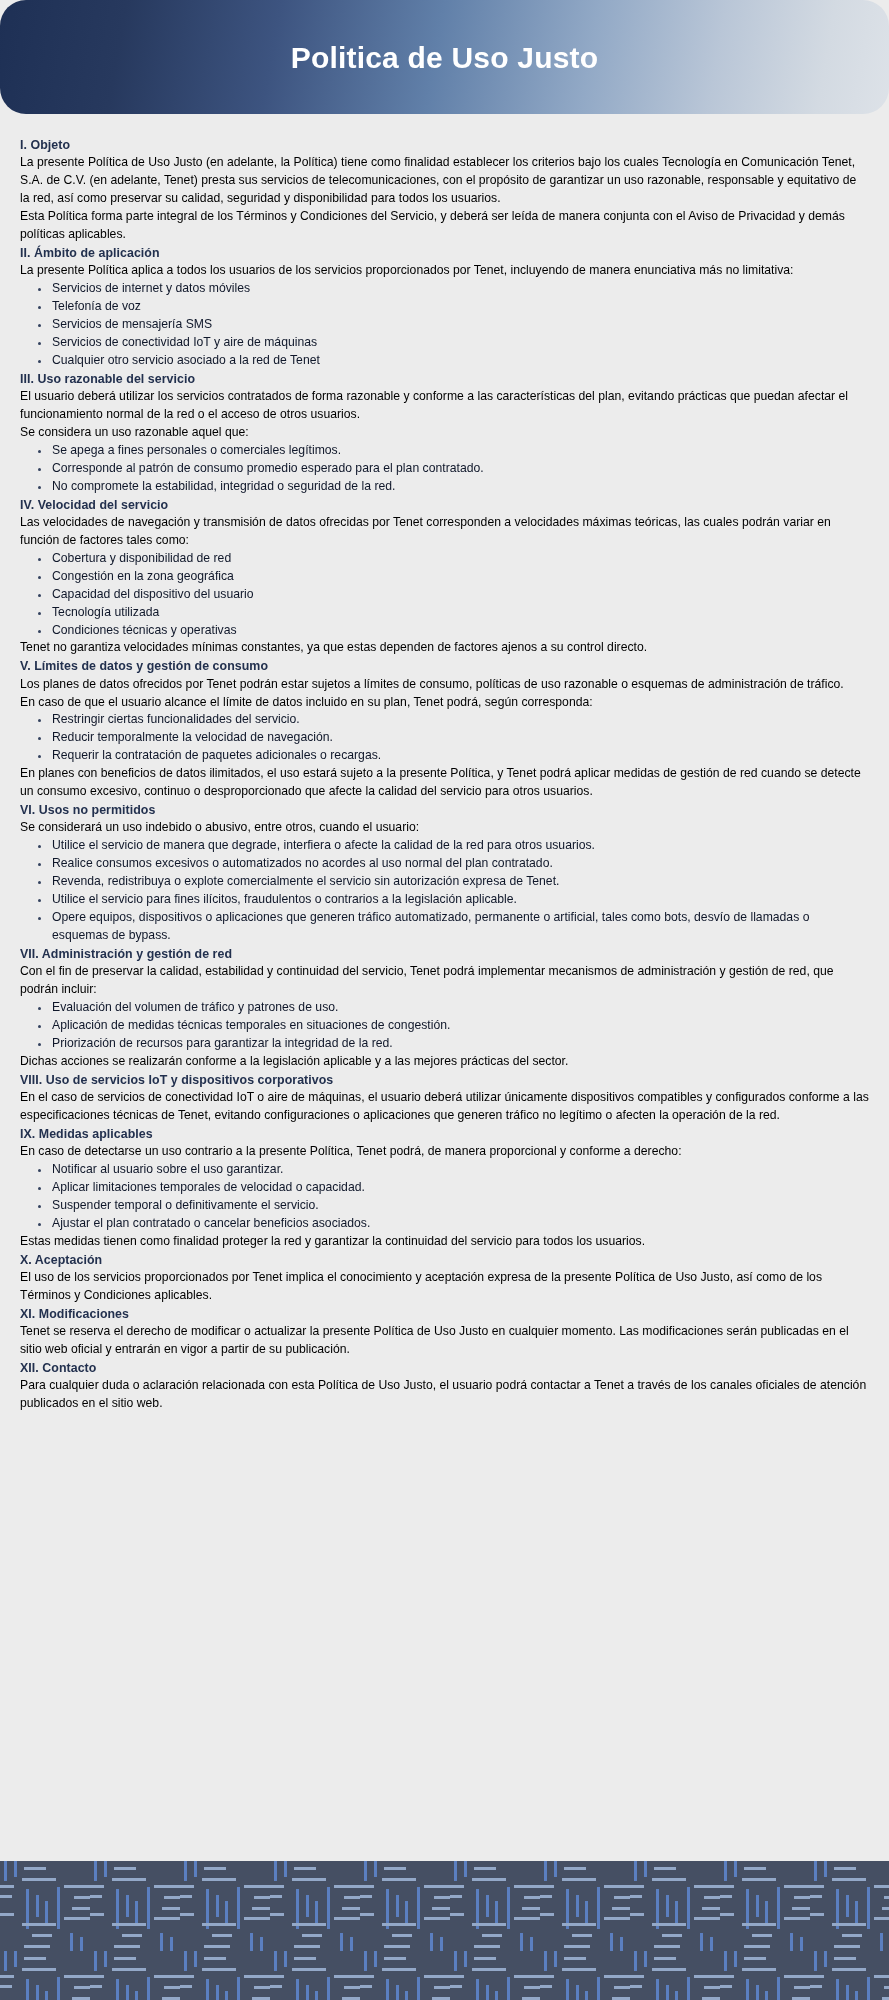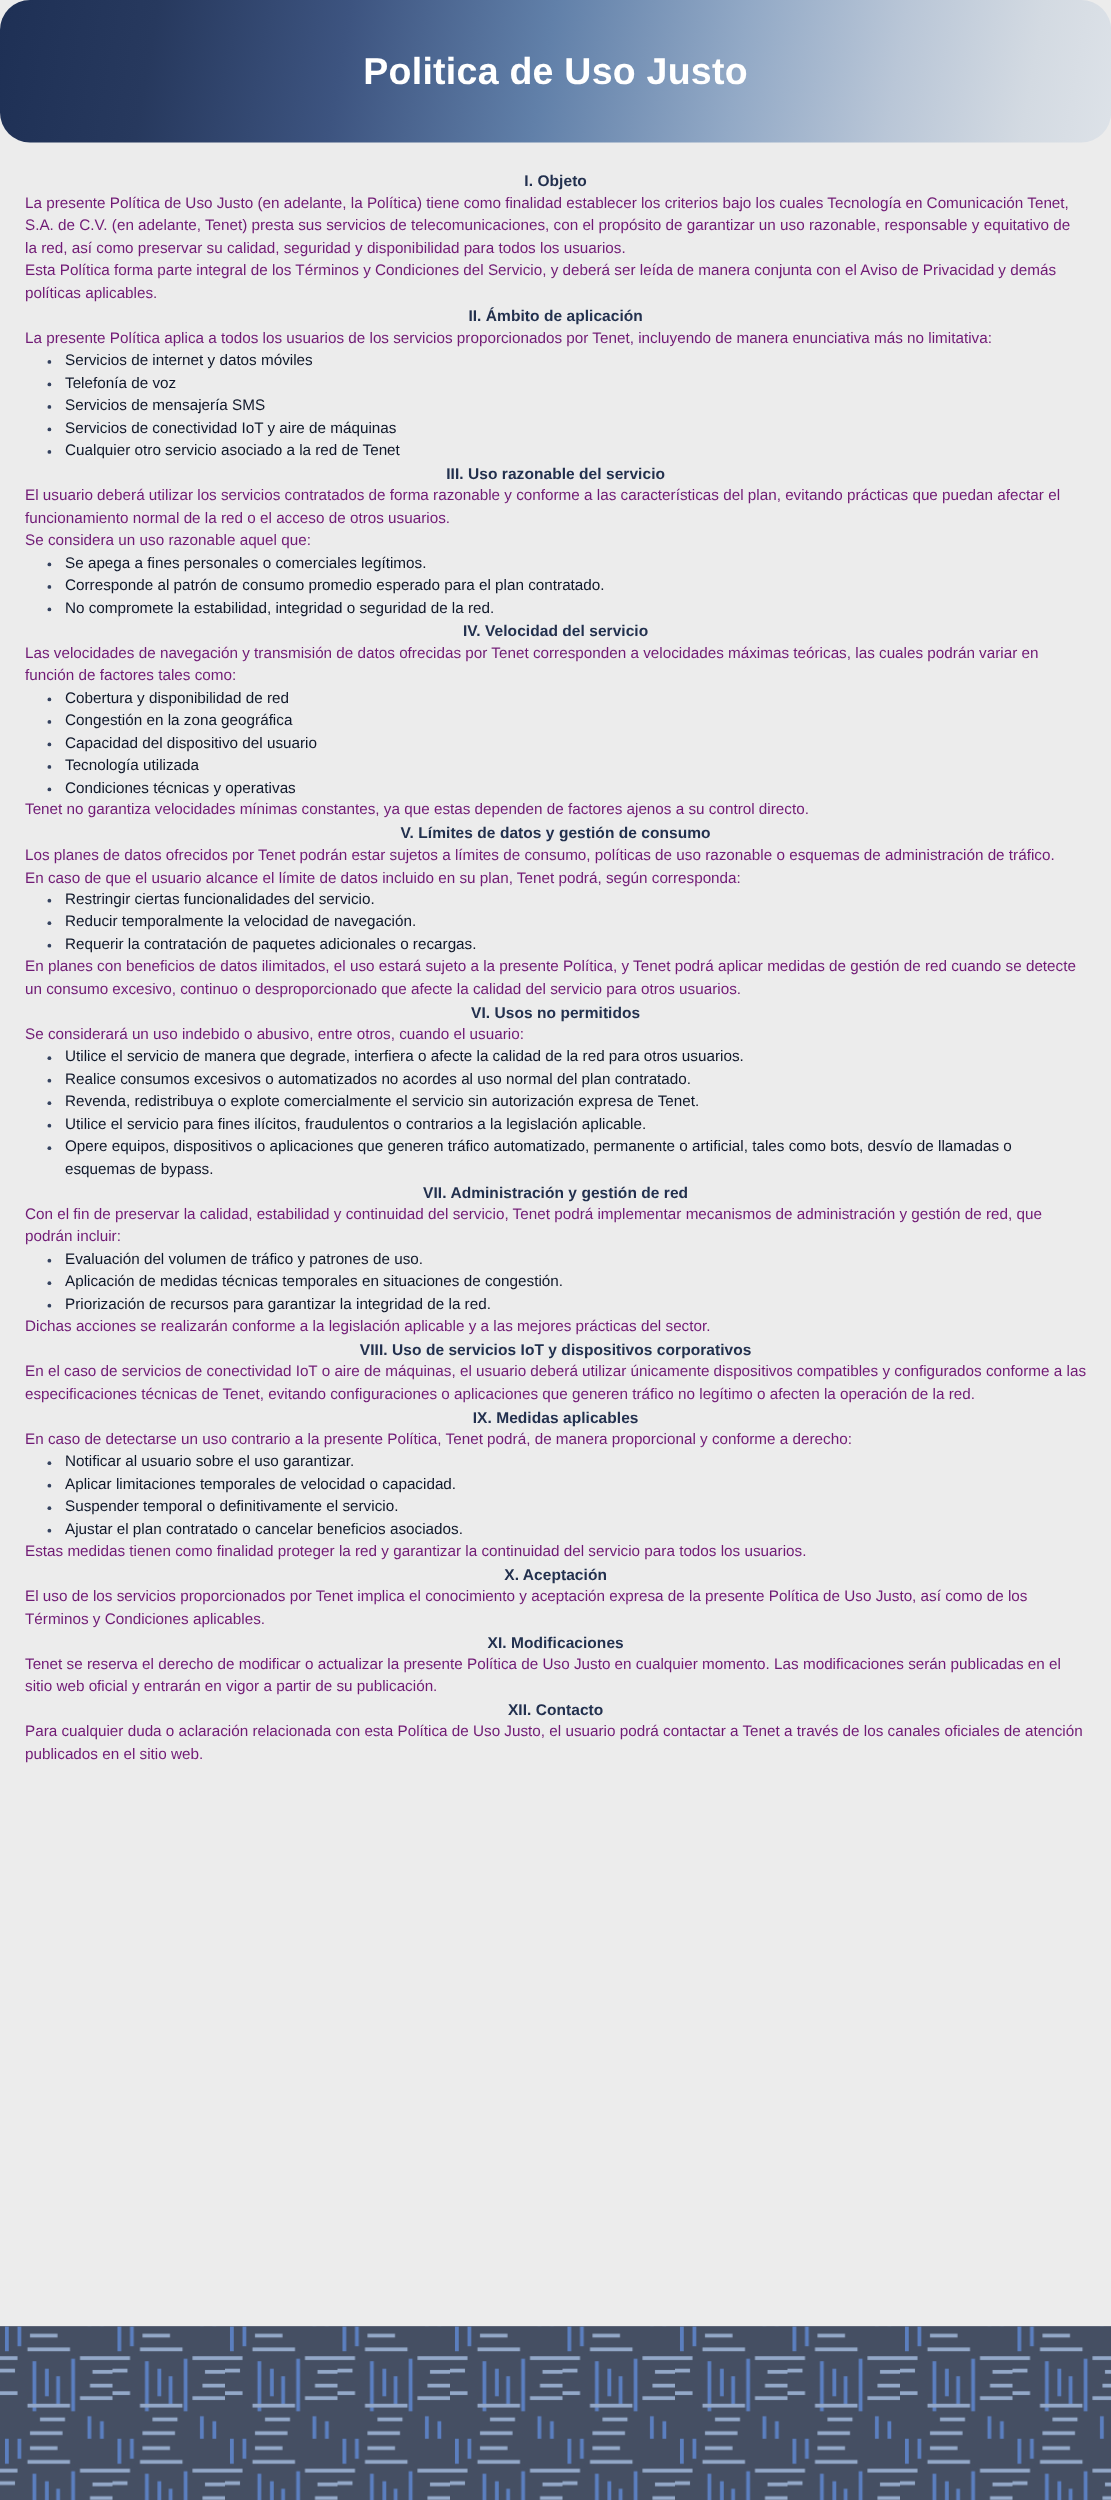--- a/index.html
+++ b/index.html
@@ -42,21 +42,20 @@
         #6180a9 49%,
         #92a9c6 66%,
         #b9c6d7 80%,
         #d3dae2 92%,
         #dde2e8 100%);
     display: flex;
     align-items: center;
     justify-content: center;
     position: relative;
     flex: 0 0 auto;
-    border-radius: 24px;
   }
   .hero-title {
     font-size: 30px;
     font-weight: bold;
     color: #ffffff;
     letter-spacing: 0.2px;
     text-align: center;
     line-height: 1.1;
     margin: 0;
     padding: 0 24px;
@@ -70,27 +69,26 @@
   }
 
   .doc h2 {
     font-size: 12.4px;
     font-weight: bold;
     color: #22304e;
     margin: 0;
     padding: 0;
     line-height: 1.47;
     letter-spacing: 0.05px;
-    text-align: center;
   }
 
   .doc p {
     font-size: 12.2px;
     font-weight: 400;
-    color: #701a75;
+    color: #000000;
     margin: 0;
     padding: 0;
     line-height: 1.47;
     letter-spacing: 0.01px;
   }
 
   .doc ul {
     margin: 0;
     padding: 0 0 0 16px;
     list-style: none;

